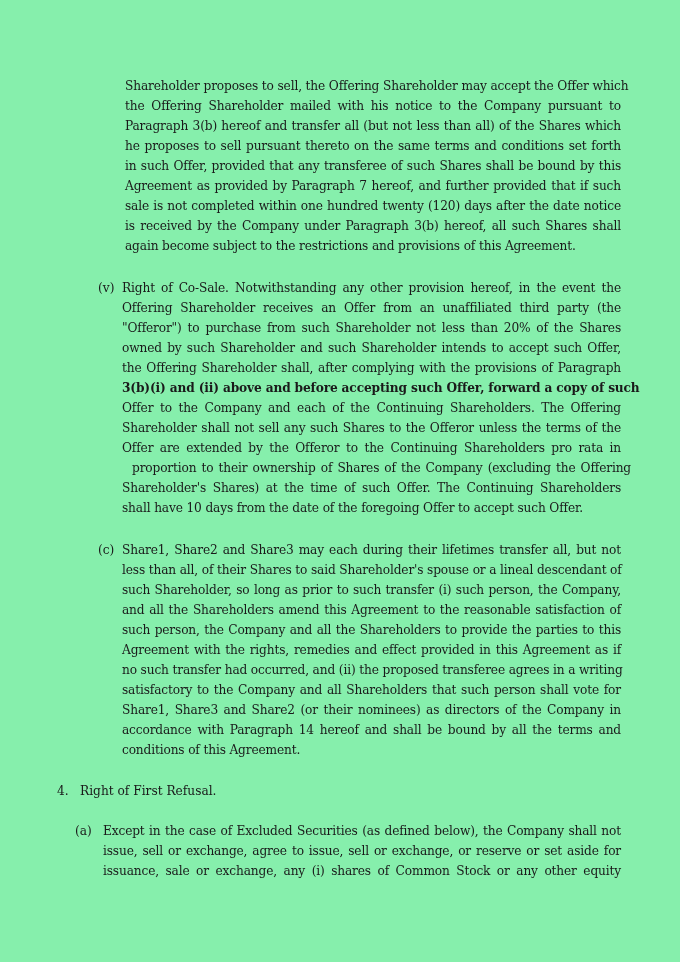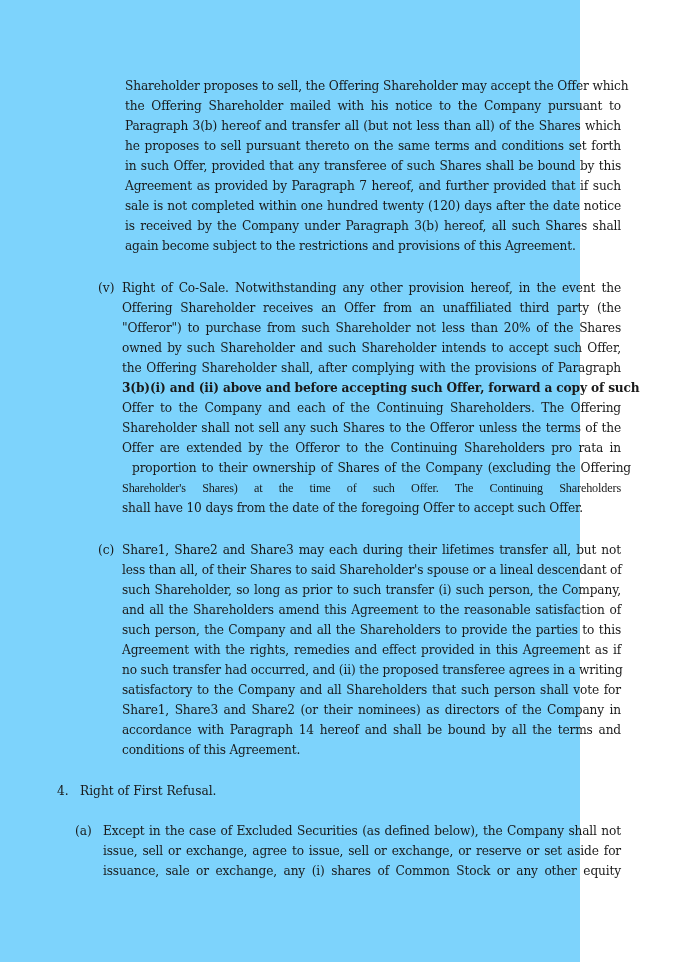--- a/index.html
+++ b/index.html
@@ -1,21 +1,21 @@
 <!DOCTYPE html>
 <html><head>
 <meta charset="utf-8">
 <style>
   html, body { margin: 0; padding: 0; background: #ffffff; }
   body {
     width: 680px; height: 962px; position: relative; overflow: hidden;
     font-family: "DejaVu Serif", "Liberation Serif", serif;
     color: #1a1a1a;
   }
-  .page { position: absolute; left: 0; top: 0; width: 580px; height: 962px; background: #7dd3fc; }
+  .page { position: absolute; left: 0; top: 0; width: 680px; height: 962px; background: #86efac; }
   .line {
     position: absolute; white-space: nowrap;
     font-size: 12.2px; line-height: 20px; height: 20px;
     text-align: justify; text-align-last: justify;
     letter-spacing: -0.15px;
   }
   .line.last { text-align-last: left; }
   .label { position: absolute; font-size: 12.2px; line-height: 20px; white-space: nowrap; }
   .block { position: absolute; }
 </style>
@@ -41,21 +41,21 @@
       <div class="line" style="left: 122px; top: 278px; width: 499px;">Right of Co-Sale.  Notwithstanding any other provision hereof, in the event the</div>
       <div class="line" style="left: 122px; top: 298px; width: 499px;">Offering Shareholder receives an Offer from an unaffiliated third party (the</div>
       <div class="line" style="left: 122px; top: 318px; width: 499px;">"Offeror") to purchase from such Shareholder not less than 20% of the Shares</div>
       <div class="line" style="left: 122px; top: 338px; width: 499px;">owned by such Shareholder and such Shareholder intends to accept such Offer,</div>
       <div class="line" style="left: 122px; top: 358px; width: 499px;">the Offering Shareholder shall, after complying with the provisions of Paragraph</div>
       <div class="line" style="left: 122px; top: 378px; width: 499px; font-weight: bold;">3(b)(i) and (ii) above and before accepting such Offer, forward a copy of such</div>
       <div class="line" style="left: 122px; top: 398px; width: 499px;">Offer to the Company and each of the Continuing Shareholders. The Offering</div>
       <div class="line" style="left: 122px; top: 418px; width: 499px;">Shareholder shall not sell any such Shares to the Offeror unless the terms of the</div>
       <div class="line" style="left: 122px; top: 438px; width: 499px;">Offer are extended by the Offeror to the Continuing Shareholders pro rata in</div>
       <div class="line" style="left: 132px; top: 458px; width: 499px;">proportion to their ownership of Shares of the Company (excluding the Offering</div>
-      <div class="line" style="left: 122px; top: 478px; width: 499px; font-family: Liberation Serif, serif;">Shareholder's Shares) at the time of such Offer. The Continuing Shareholders</div>
+      <div class="line" style="left: 122px; top: 478px; width: 499px;">Shareholder's Shares) at the time of such Offer. The Continuing Shareholders</div>
       <div class="line last" style="left: 122px; top: 498px; width: 499px;">shall have 10 days from the date of the foregoing Offer to accept such Offer.</div>
     </div>
 
   <span class="label" style="left:98px; top:540px;">(c)</span>
   <div class="block" id="secc">
       <div class="line" style="left: 122px; top: 540px; width: 499px;">Share1, Share2 and Share3 may each during their lifetimes transfer all, but not</div>
       <div class="line" style="left: 122px; top: 560px; width: 499px;">less than all, of their Shares to said Shareholder's spouse or a lineal descendant of</div>
       <div class="line" style="left: 122px; top: 580px; width: 499px;">such Shareholder, so long as prior to such transfer (i) such person, the Company,</div>
       <div class="line" style="left: 122px; top: 600px; width: 499px;">and all the Shareholders amend this Agreement to the reasonable satisfaction of</div>
       <div class="line" style="left: 122px; top: 620px; width: 499px;">such person, the Company and all the Shareholders to provide the parties to this</div>

